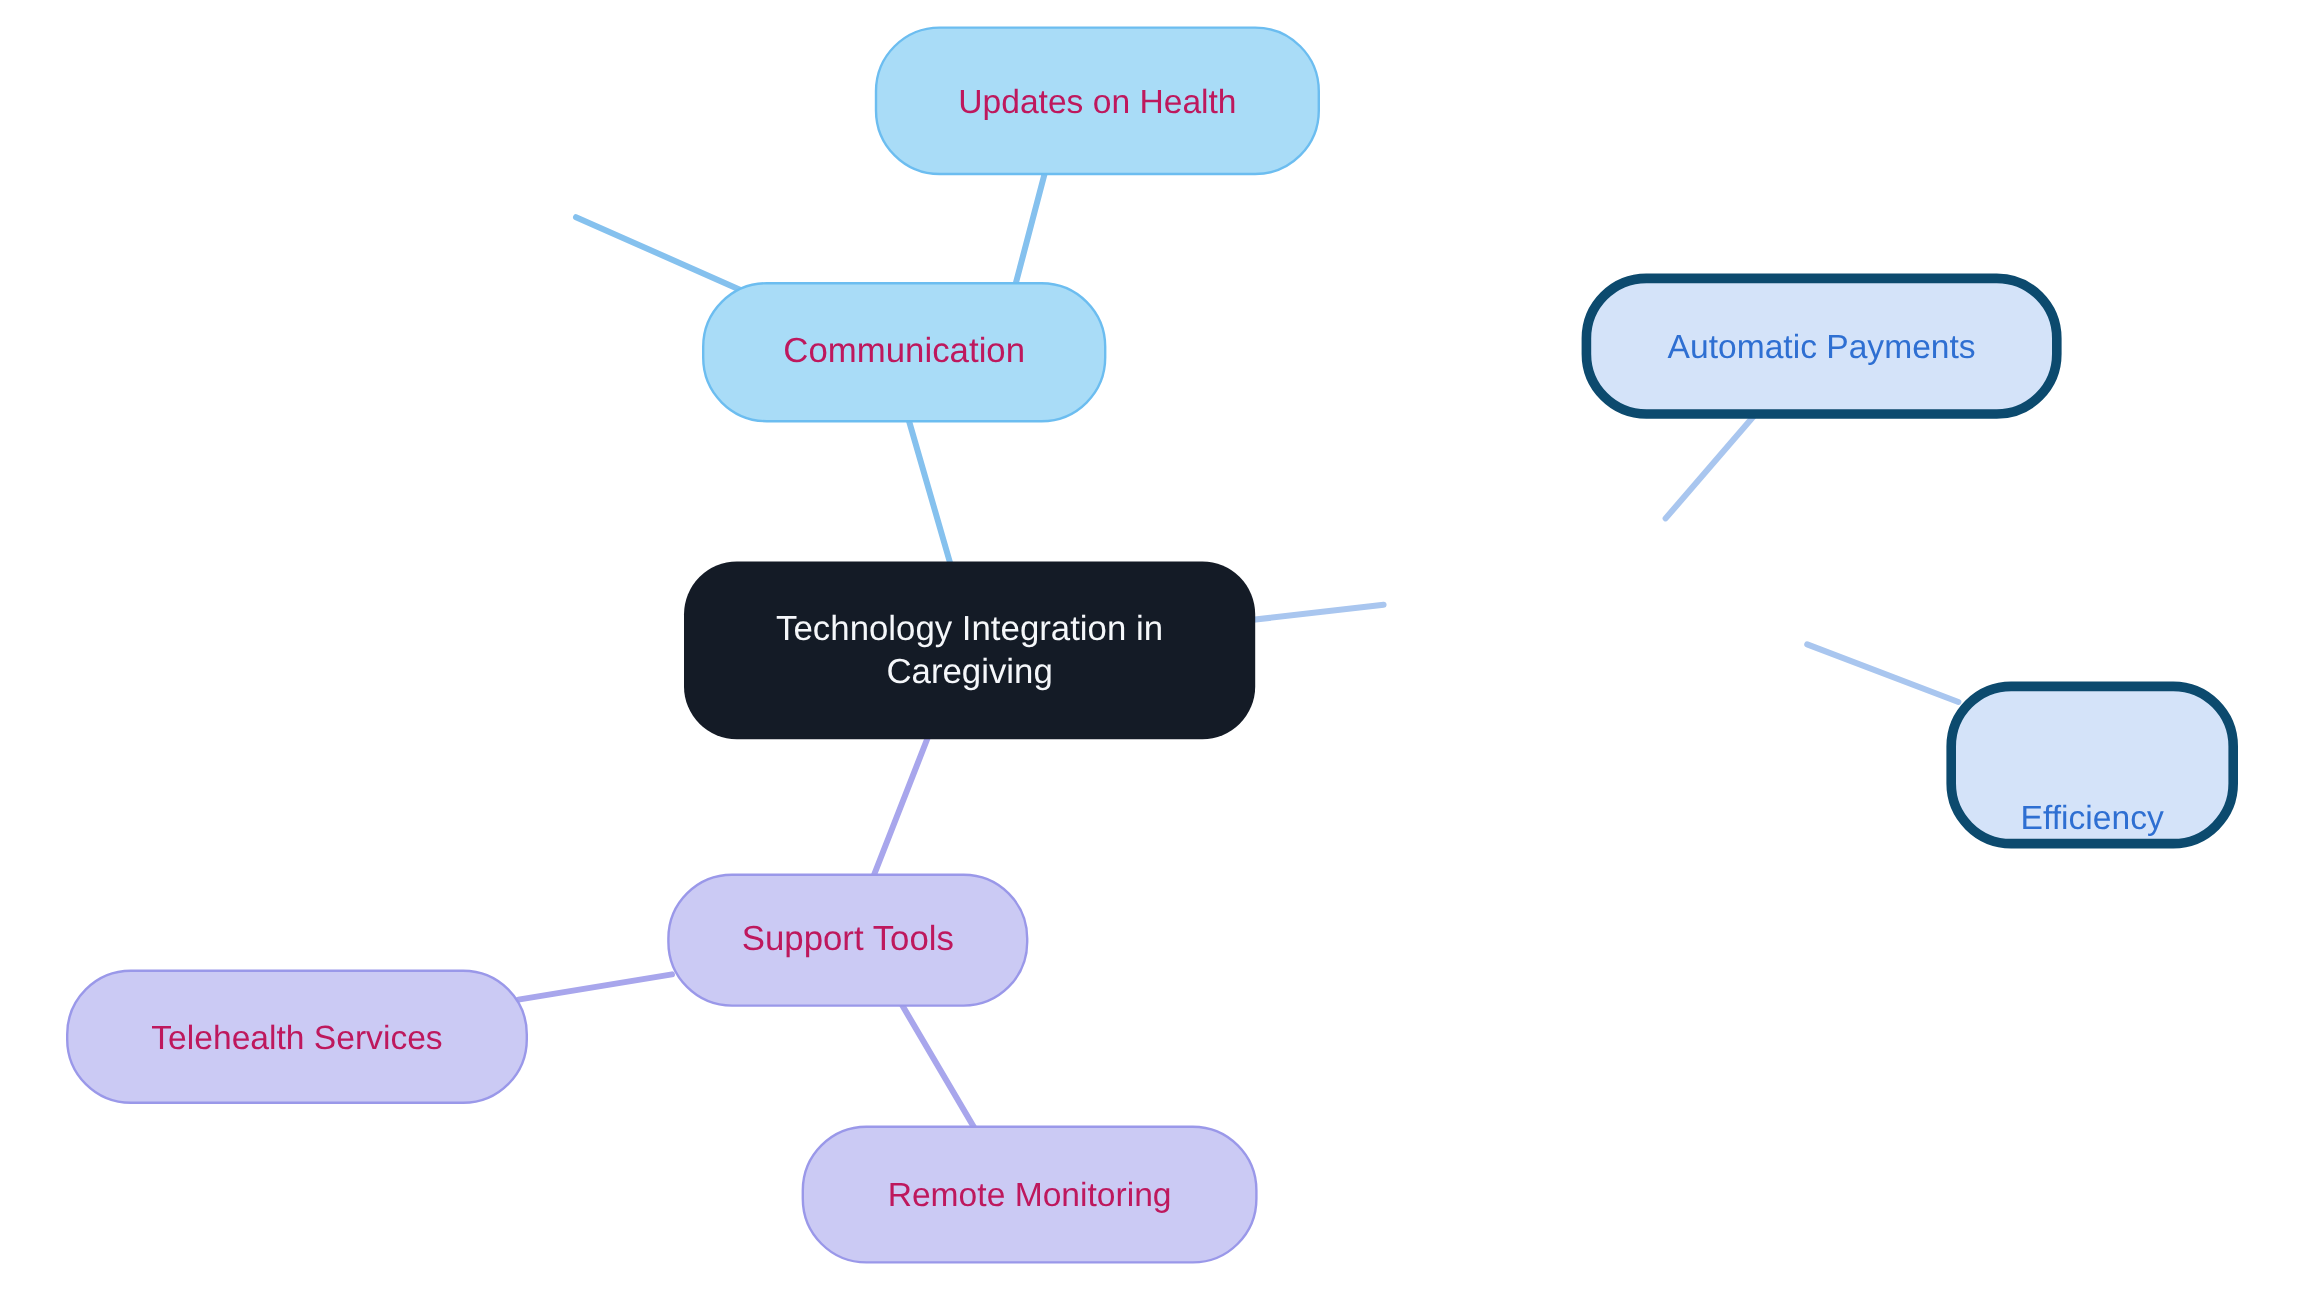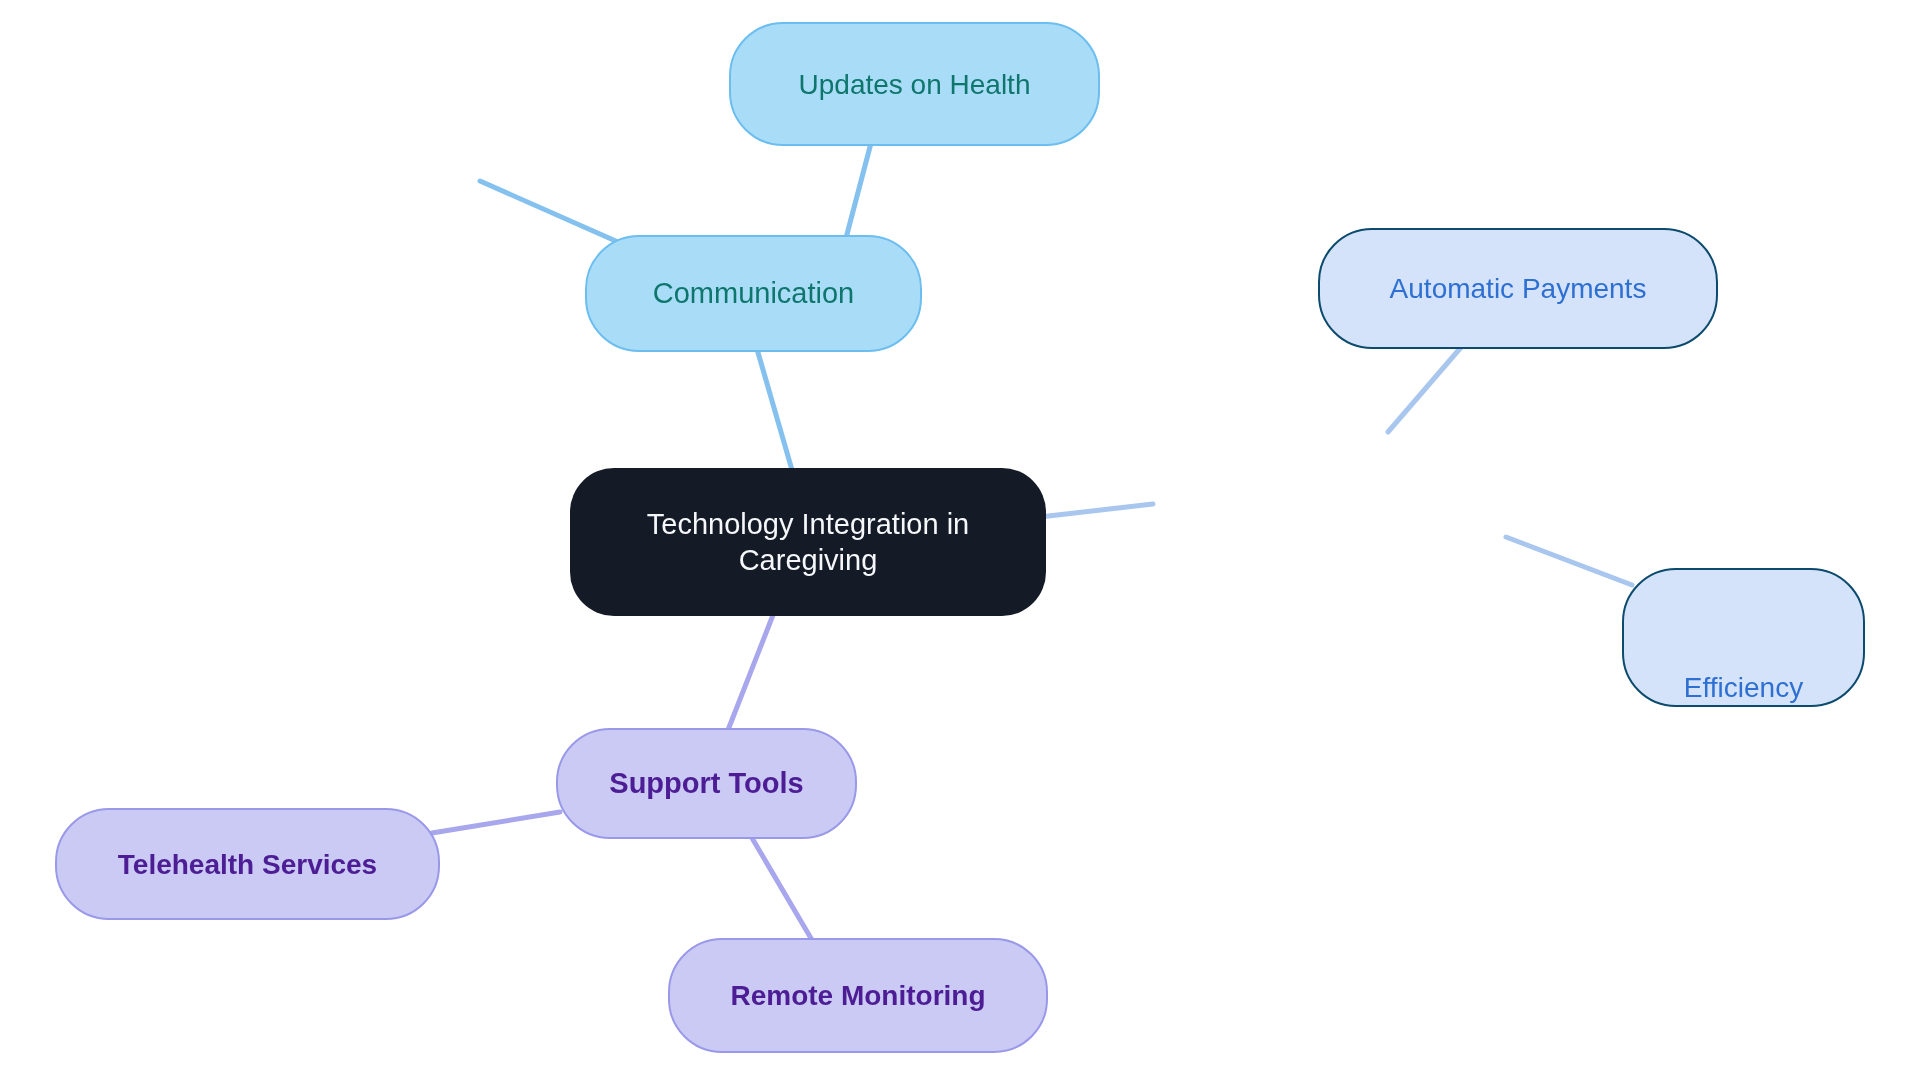--- a/index.html
+++ b/index.html
@@ -36,38 +36,37 @@
     width: 476px; height: 148px;
     background: #141b26;
     color: #f5f7fa;
     border-radius: 44px;
     font-size: 29px;
     padding: 0 36px;
   }
   .node-sky {
     background: #a9dcf7;
     border: 2px solid #6cbdf0;
-    color: #0f766e;
+    color: #be185d;
     border-radius: 54px;
     font-size: 28px;
   }
   .node-peri {
     background: #d4e3f9;
-    border: 2px solid #0c4a6e;
+    border: 8px solid #0c4a6e;
     color: #2e6fd2;
     border-radius: 54px;
     font-size: 28px;
   }
   .node-lav {
     background: #cbcaf4;
     border: 2px solid #9a98e9;
-    color: #4c1d95;
+    color: #be185d;
     border-radius: 54px;
     font-size: 28px;
-    font-weight: bold;
   }
   .n-communication      { left: 585px;  top: 235px; width: 337px; height: 117px; font-size: 29px; }
   .n-digital-notes      { left: 211px;  top: 76px;  width: 290px; height: 117px; }
   .n-updates-on-health  { left: 729px;  top: 22px;  width: 371px; height: 124px; }
   .n-care-management    { left: 1151px; top: 430px; width: 371px; height: 111px; font-size: 29px; }
   .n-automatic-payments { left: 1318px; top: 228px; width: 400px; height: 121px; }
   .n-efficiency         { left: 1622px; top: 568px; width: 243px; height: 139px; align-items: flex-end; }
   .n-support-tools      { left: 556px;  top: 728px; width: 301px; height: 111px; font-size: 29px; }
   .n-telehealth         { left: 55px;   top: 808px; width: 385px; height: 112px; }
   .n-remote-monitoring  { left: 668px;  top: 938px; width: 380px; height: 115px; align-items: center; }

